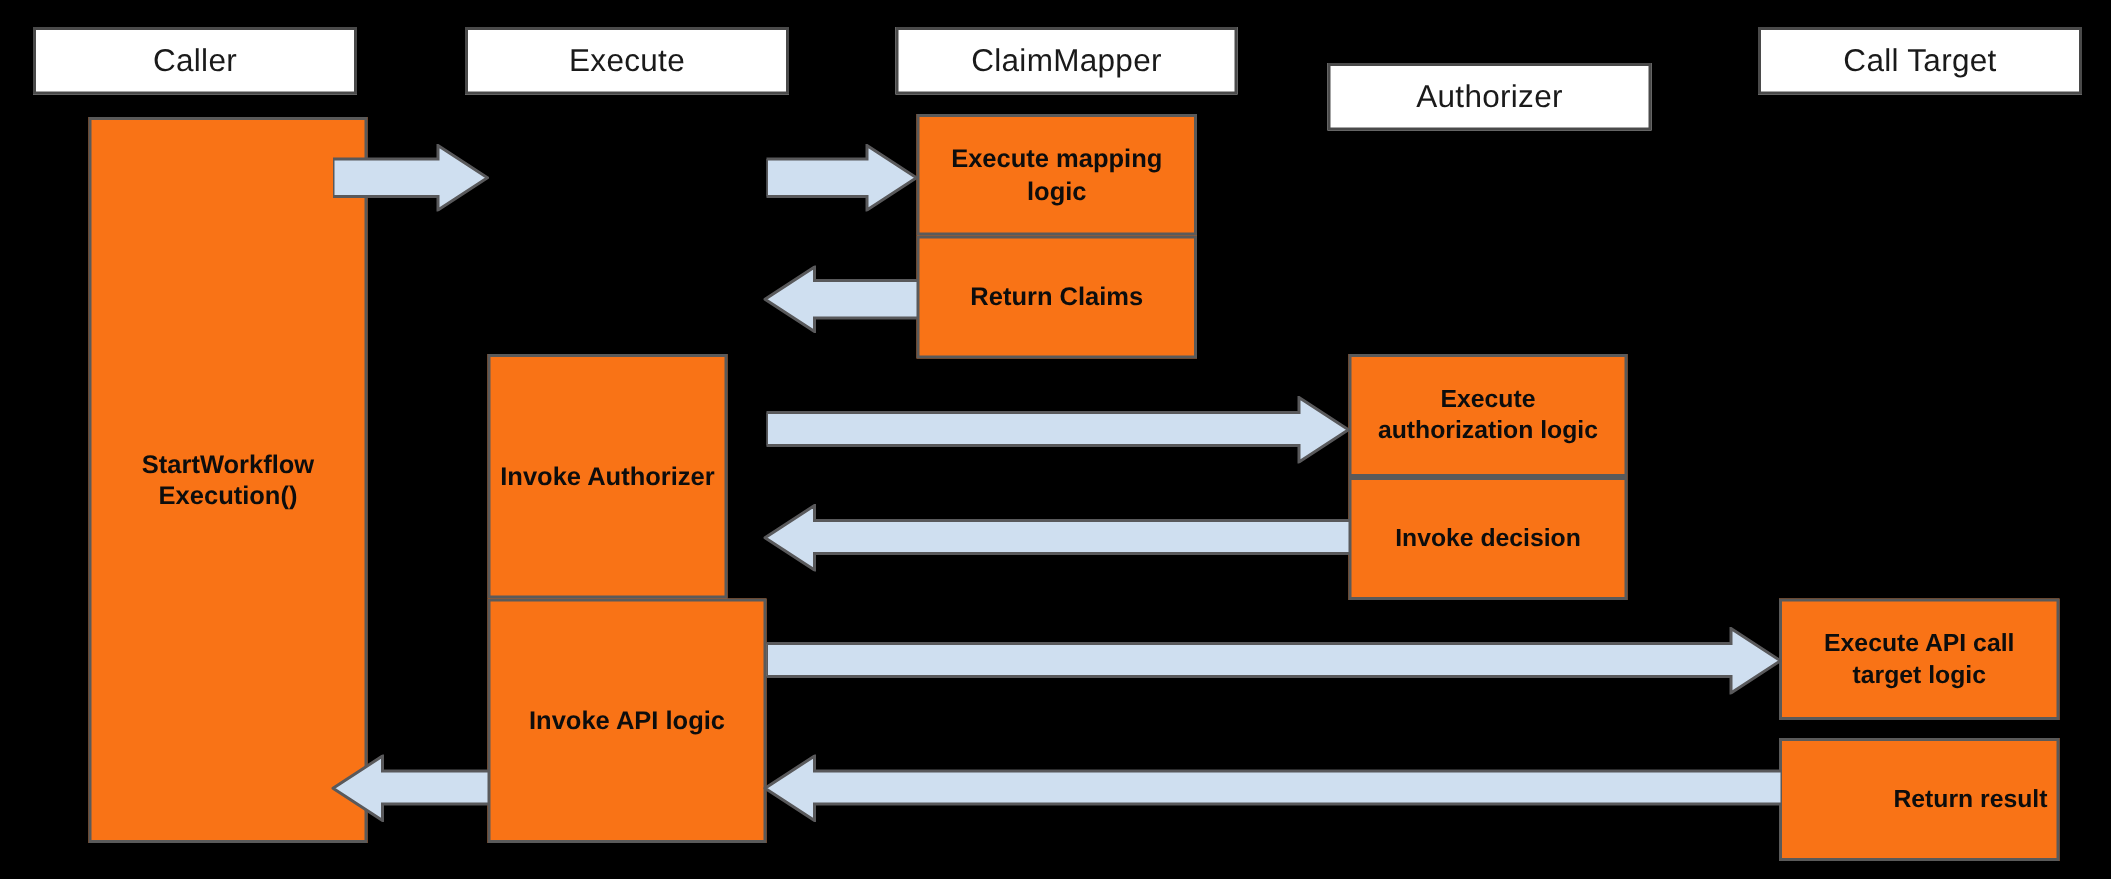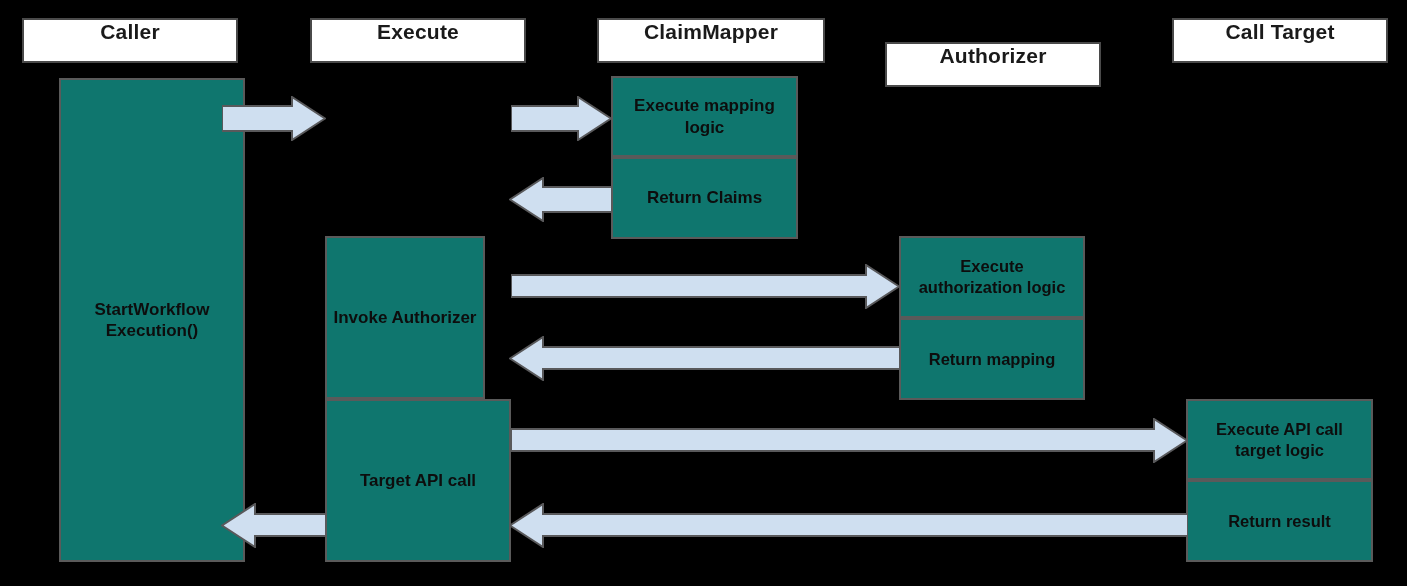--- a/index.html
+++ b/index.html
@@ -15,31 +15,32 @@
     overflow: hidden;
     font-family: "Liberation Sans", sans-serif;
   }
   
   .hdr {
     position: absolute;
     box-sizing: border-box;
     background: #ffffff;
     border: 2px solid #4a4a4a;
     display: flex;
+    align-items: center;
     justify-content: center;
     color: #1a1a1a;
     font-size: 21px;
-    font-weight: 700;
+    font-weight: 400;
     letter-spacing: 0.2px;
   }
   
   .act {
     position: absolute;
     box-sizing: border-box;
-    background: #0f766e;
+    background: #f97316;
     border: 2px solid #5a5a5a;
     display: flex;
     align-items: center;
     justify-content: center;
     text-align: center;
     color: #0d0d0d;
     font-size: 17px;
     font-weight: bold;
     line-height: 1.25;
     padding: 2px 6px;
@@ -87,44 +88,44 @@
   <div class="act" style="left:36px; top:78px; width:186px; height:484px;margin-left:23px;">
     <span>StartWorkflow Execution()</span>
   </div>
 
 
   <div class="act" style="left:325px; top:236px; width:160px; height:163px;">
     <span>Invoke Authorizer</span>
   </div>
 
   <div class="act" style="left:325px; top:399px; width:186px; height:163px;">
-    <span>Target API call</span>
+    <span>Invoke API logic</span>
   </div>
 
   <div class="act" style="left:611px; top:76px; width:187px; height:81px;">
     <span>Execute mapping logic</span>
   </div>
 
   <div class="act sm" style="left:899px; top:236px; width:186px; height:82px;">
     <span>Execute authorization logic</span>
   </div>
 
   <div class="act" style="left:611px; top:157px; width:187px; height:82px;">
     <span>Return Claims</span>
   </div>
 
   <div class="act sm" style="left:899px; top:318px; width:186px; height:82px;">
-    <span>Return mapping</span>
+    <span>Invoke decision</span>
   </div>
 
   <div class="act sm" style="left:1186px; top:399px; width:187px; height:81px;">
     <span>Execute API call target logic</span>
   </div>
 
-  <div class="act sm" style="left:1186px; top:480px; width:187px; height:82px;">
+  <div class="act sm" style="left:1186px; top:492px; width:187px; height:82px;justify-content:flex-end;">
     <span>Return result</span>
   </div>
 
   <div class="arrow" style="left:222px; top:96px; width:104px; height:45px;">
     <svg width="104" height="45" viewBox="0 0 104 45">
       <path d="M0,10 L70,10 L70,1 L103,22.5 L70,44 L70,35 L0,35 Z"></path>
     </svg>
   </div>
 
   <div class="arrow" style="left:511px; top:96px; width:101px; height:45px;">

